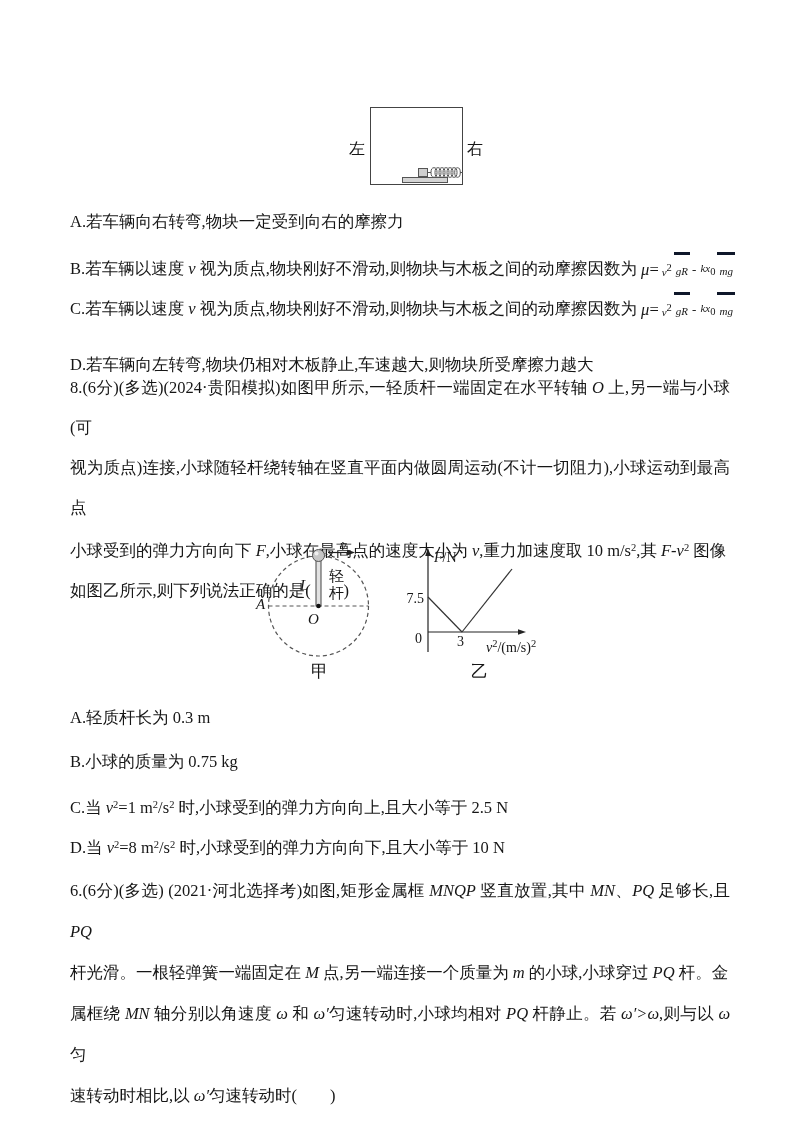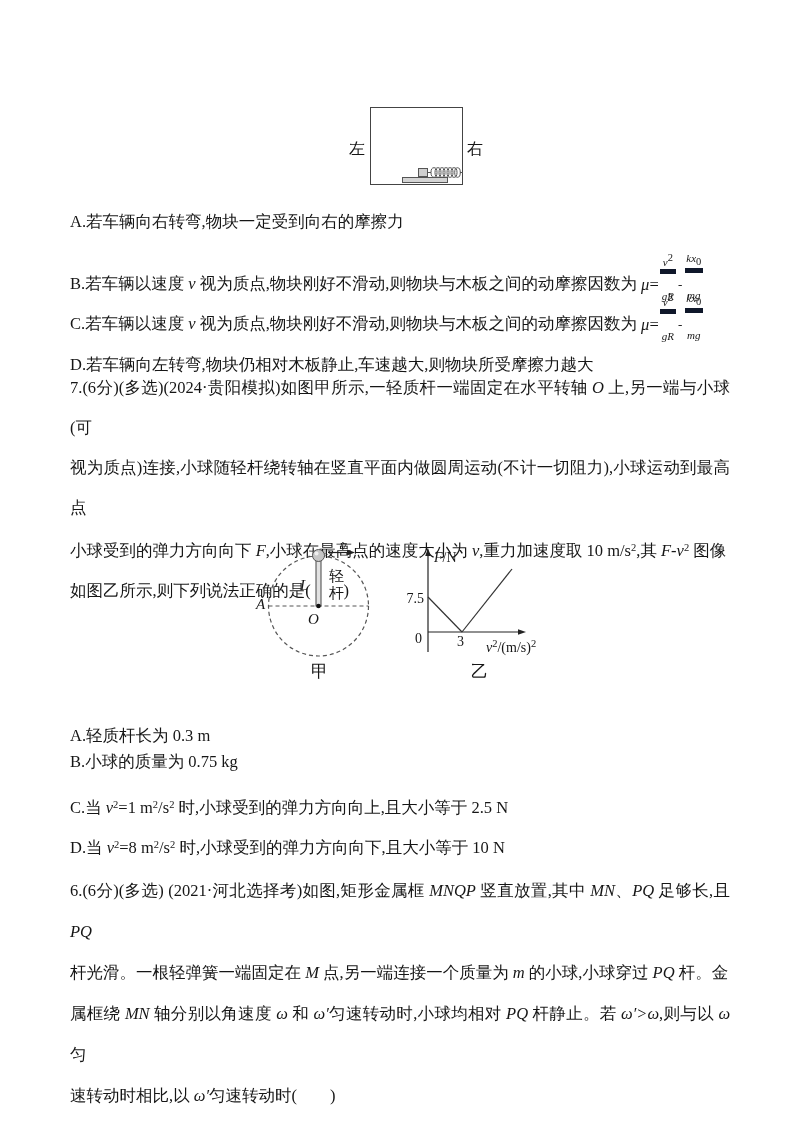--- a/index.html
+++ b/index.html
@@ -9,23 +9,23 @@
   .optline{font-size:16.5px;line-height:20px;white-space:nowrap;}
   .stem{font-size:16.5px;text-align:justify;}
   .stem5{line-height:40px;}
   .stem6{line-height:41px;}
   .run-i{font-style:italic;}
   .run-sup{font-size:10.5px;vertical-align:5px;}
   .run-sub{font-size:10.5px;vertical-align:-3px;}
   
   .formula{display:inline-flex;align-items:center;vertical-align:middle;gap:1px;}
   .flead{font-size:16.5px;}
-  .frac{display:inline-flex;flex-direction:column;align-items:center;
+  .frac{display:inline-flex;flex-direction:row;align-items:center;
         font-size:11px;line-height:1.15;}
-  .frac .den{border-top:5px solid #0f172a;padding:16px 2px;}
+  .frac .den{border-top:3px solid #0f172a;padding:10px 2px;}
   .frac .num{padding:0 2px;}
   .fop{font-size:13px;padding:0 1px;}
   
   .carfig-label{font-size:16px;line-height:16px;}
   .box{position:absolute;border:1px solid #444;background:#fff;box-sizing:border-box;}
   .plank{position:absolute;background:#d4d4d4;border:1px solid #555;box-sizing:border-box;}
   .blockm{position:absolute;background:#cfcfcf;border:1px solid #555;box-sizing:border-box;}
   
   .figtext{font-size:15px;line-height:16px;}
   .figsmall{font-size:14px;line-height:15px;}
@@ -85,21 +85,21 @@
         <span class="frac">
           <span class="num"><span class="run-i">kx</span><span class="run-sub">0</span></span>
           <span class="den"><span class="run-i">mg</span></span>
         </span>
       </span>
   </div>
 
   <div class="abs optline" style="left:70px;top:337px;margin-top:18px;"><span><span>D.若车辆向左转弯,物块仍相对木板静止,车速越大,则物块所受摩擦力越大</span></span></div>
 
   <div class="abs stem stem5" style="left:70px;top:368px;width:660px;">
-    <div><span>7.(6分)(多选)(2024·贵阳模拟)如图甲所示,一轻质杆一端固定在水平转轴 </span><span class="run-i">O</span><span> 上,另一端与小球(可</span></div>
+    <div><span>8.(6分)(多选)(2024·贵阳模拟)如图甲所示,一轻质杆一端固定在水平转轴 </span><span class="run-i">O</span><span> 上,另一端与小球(可</span></div>
     <div><span>视为质点)连接,小球随轻杆绕转轴在竖直平面内做圆周运动(不计一切阻力),小球运动到最高点</span></div>
     <div><span>小球受到的弹力方向向下 </span><span class="run-i">F</span><span>,小球在最高点的速度大小为 </span><span class="run-i">v</span><span>,重力加速度取 10 m/s</span><span class="run-sup">2</span><span>,其 </span><span class="run-i">F</span><span>-</span><span class="run-i">v</span><span class="run-sup">2</span><span> 图像</span></div>
     <div style="text-align:left;"><span>如图乙所示,则下列说法正确的是(　　)</span></div>
   </div>
 
   <div class="abs" style="left:250px;top:535px;width:340px;height:155px;">
     <svg class="abs" style="left:0;top:0;" width="340" height="155" viewBox="0 0 340 155">
 
       <circle cx="68.5" cy="71" r="50" fill="none" stroke="#555" stroke-width="1.2" stroke-dasharray="4 3"></circle>
       <line x1="18.5" y1="71" x2="118.5" y2="71" stroke="#555" stroke-width="1" stroke-dasharray="4 3"></line>
@@ -126,21 +126,21 @@
     <span class="abs caption" style="left:61px;top:128px;">甲</span>
 
     <span class="abs figsmall" style="left:184px;top:15px;"><span class="run-i">F</span><span>/N</span></span>
     <span class="abs figsmall" style="left:146px;top:56px;width:28px;text-align:right;">7.5</span>
     <span class="abs figsmall" style="left:158px;top:96px;width:14px;text-align:right;">0</span>
     <span class="abs figsmall" style="left:207px;top:99px;">3</span>
     <span class="abs figsmall" style="left:236px;top:101px;"><span class="run-i">v</span><span class="run-sup">2</span><span>/(m/s)</span><span class="run-sup">2</span></span>
     <span class="abs caption" style="left:221px;top:128px;">乙</span>
   </div>
 
-  <div class="abs optline" style="left:70px;top:726px;"><span><span>A.轻质杆长为 0.3 m</span></span></div>
+  <div class="abs optline" style="left:70px;top:708px;"><span><span>A.轻质杆长为 0.3 m</span></span></div>
   <div class="abs optline" style="left:70px;top:752px;"><span><span>B.小球的质量为 0.75 kg</span></span></div>
   <div class="abs optline" style="left:70px;top:795px;"><span><span>C.当 </span><span class="run-i">v</span><span class="run-sup">2</span><span>=1 m</span><span class="run-sup">2</span><span>/s</span><span class="run-sup">2</span><span> 时,小球受到的弹力方向向上,且大小等于 2.5 N</span></span></div>
   <div class="abs optline" style="left:70px;top:835px;"><span><span>D.当 </span><span class="run-i">v</span><span class="run-sup">2</span><span>=8 m</span><span class="run-sup">2</span><span>/s</span><span class="run-sup">2</span><span> 时,小球受到的弹力方向向下,且大小等于 10 N</span></span></div>
 
   <div class="abs stem stem6" style="left:70px;top:870px;width:660px;">
     <div><span>6.(6分)(多选) (2021·河北选择考)如图,矩形金属框 </span><span class="run-i">MNQP</span><span> 竖直放置,其中 </span><span class="run-i">MN</span><span>、</span><span class="run-i">PQ</span><span> 足够长,且 </span><span class="run-i">PQ</span></div>
     <div><span>杆光滑。一根轻弹簧一端固定在 </span><span class="run-i">M</span><span> 点,另一端连接一个质量为 </span><span class="run-i">m</span><span> 的小球,小球穿过 </span><span class="run-i">PQ</span><span> 杆。金</span></div>
     <div><span>属框绕 </span><span class="run-i">MN</span><span> 轴分别以角速度 </span><span class="run-i">ω</span><span> 和 </span><span class="run-i">ω′</span><span>匀速转动时,小球均相对 </span><span class="run-i">PQ</span><span> 杆静止。若 </span><span class="run-i">ω′&gt;ω</span><span>,则与以 </span><span class="run-i">ω</span><span> 匀</span></div>
     <div style="text-align:left;"><span>速转动时相比,以 </span><span class="run-i">ω′</span><span>匀速转动时(　　)</span></div>
   </div>

